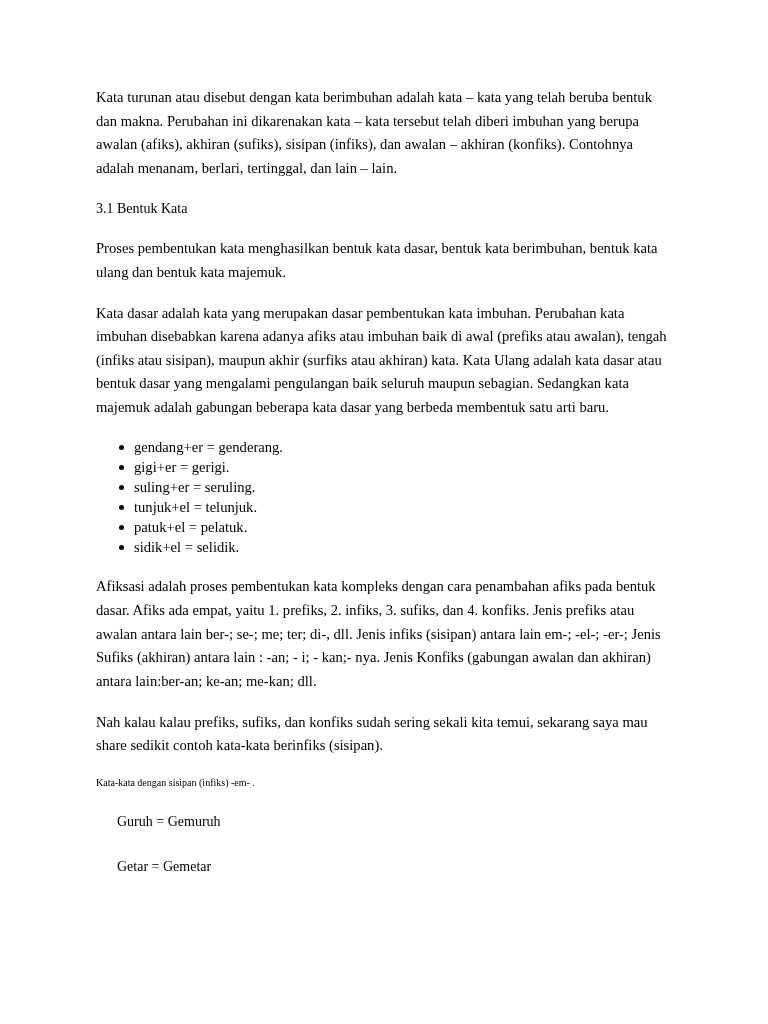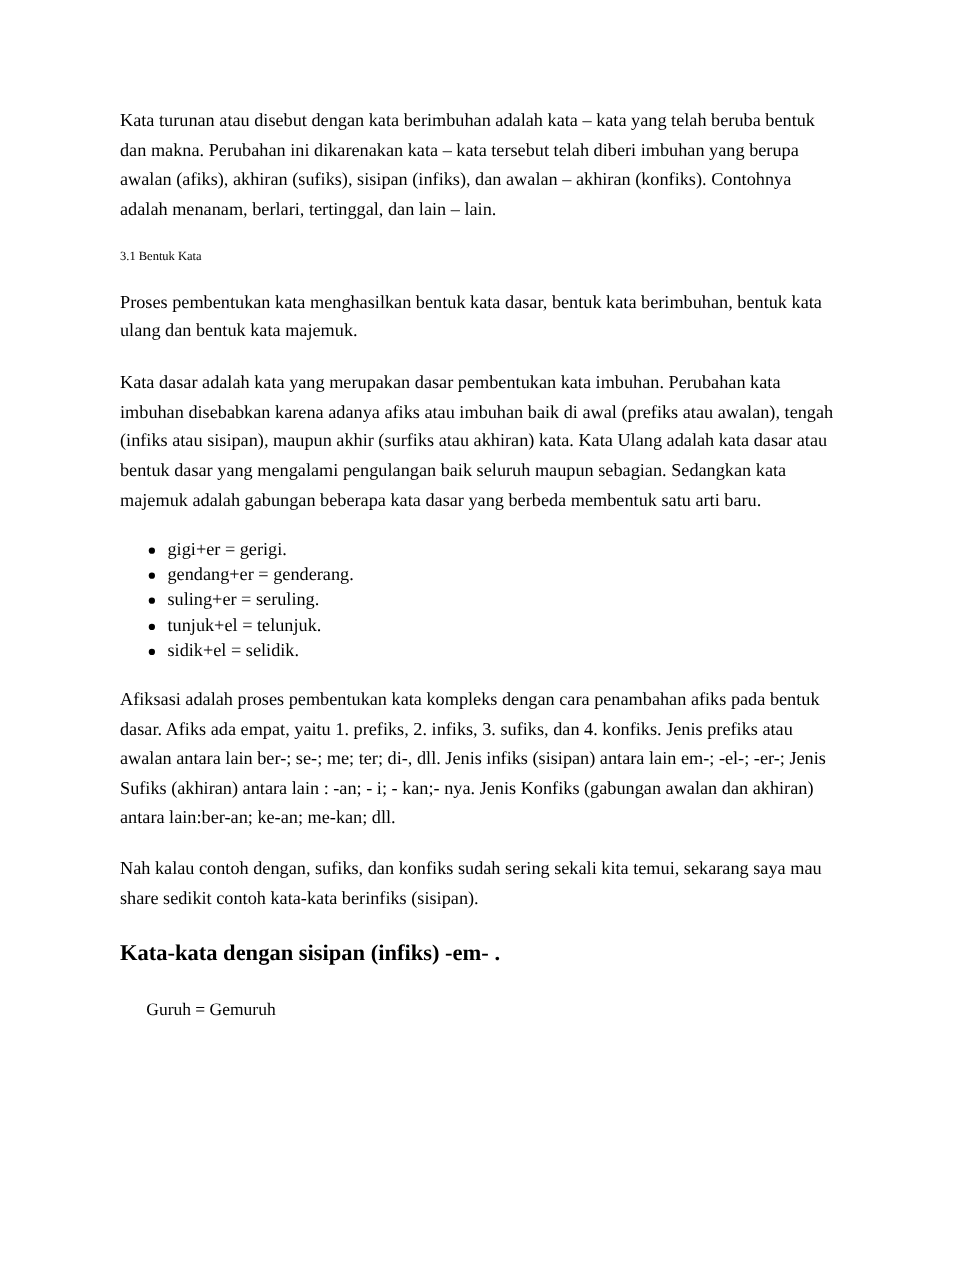--- a/index.html
+++ b/index.html
@@ -20,21 +20,21 @@
     padding: 86px 96px 0 96px;
     position: relative;
   }
   .para {
     font-size: 14.6px;
     line-height: 1.62;
     margin: 0 0 17px 0;
     text-align: left;
   }
   .heading-num {
-    font-size: 10px;
+    font-size: 14px;
     line-height: 1.62;
     margin: 0 0 17px 0;
   }
   .indent-1 {
     margin-left: 21px;
   }
   ul.bullets {
     margin: 0 0 18px 0;
     padding-left: 38px;
     list-style: none;
@@ -49,22 +49,22 @@
     content: "";
     position: absolute;
     left: -15px;
     top: 8px;
     width: 5px;
     height: 5px;
     border-radius: 50%;
     background: #000;
   }
   .bold-head {
-    font-size: 18px;
-    font-weight: bold;
+    font-size: 10px;
+    font-weight: normal;
     line-height: 1.62;
     margin: 0 0 20px 0;
   }
   .example-line {
     font-size: 14px;
     line-height: 1.62;
     margin: 0 0 22px 21px;
   }
 </style>
 </head>
@@ -75,28 +75,30 @@
   <p class="para">Kata turunan atau disebut dengan kata berimbuhan adalah kata – kata yang telah beruba bentuk dan makna. Perubahan ini dikarenakan kata – kata tersebut telah diberi imbuhan yang berupa awalan (afiks), akhiran (sufiks), sisipan (infiks), dan awalan – akhiran (konfiks). Contohnya adalah menanam, berlari, tertinggal, dan lain – lain.</p>
 
   <p class="heading-num">3.1 Bentuk Kata</p>
 
   <p class="para">Proses pembentukan kata menghasilkan bentuk kata dasar, bentuk kata berimbuhan, bentuk kata ulang dan bentuk kata majemuk.</p>
 
   <p class="para">Kata dasar adalah kata yang merupakan dasar pembentukan kata imbuhan. Perubahan kata imbuhan disebabkan karena adanya afiks atau imbuhan baik di awal (prefiks atau awalan), tengah (infiks atau sisipan), maupun akhir (surfiks atau akhiran) kata. Kata Ulang adalah kata dasar atau bentuk dasar yang mengalami pengulangan baik seluruh maupun sebagian. Sedangkan kata majemuk adalah gabungan beberapa kata dasar yang berbeda membentuk satu arti baru.</p>
 
 
   <ul class="bullets">
+    <li>gendang+er = genderang.</li>
     <li>gigi+er = gerigi.</li>
-    <li>gendang+er = genderang.</li>
     <li>suling+er = seruling.</li>
     <li>tunjuk+el = telunjuk.</li>
+    <li>patuk+el = pelatuk.</li>
     <li>sidik+el = selidik.</li>
   </ul>
 
   <p class="para">Afiksasi adalah proses pembentukan kata kompleks dengan cara penambahan afiks pada bentuk dasar. Afiks ada empat, yaitu 1. prefiks, 2. infiks, 3. sufiks, dan 4. konfiks. Jenis prefiks atau awalan antara lain ber-; se-; me; ter; di-, dll. Jenis infiks (sisipan) antara lain em-; -el-; -er-; Jenis Sufiks (akhiran) antara lain : -an; - i; - kan;- nya. Jenis Konfiks (gabungan awalan dan akhiran) antara lain:ber-an; ke-an; me-kan; dll.</p>
 
-  <p class="para">Nah kalau contoh dengan, sufiks, dan konfiks sudah sering sekali kita temui, sekarang saya mau share sedikit contoh kata-kata berinfiks (sisipan).</p>
+  <p class="para">Nah kalau kalau prefiks, sufiks, dan konfiks sudah sering sekali kita temui, sekarang saya mau share sedikit contoh kata-kata berinfiks (sisipan).</p>
 
   <p class="bold-head">Kata-kata dengan sisipan (infiks) -em- .</p>
 
   <p class="example-line">Guruh = Gemuruh</p>
+  <p class="example-line">Getar = Gemetar</p>
 
 </div>
 
 </body></html>

